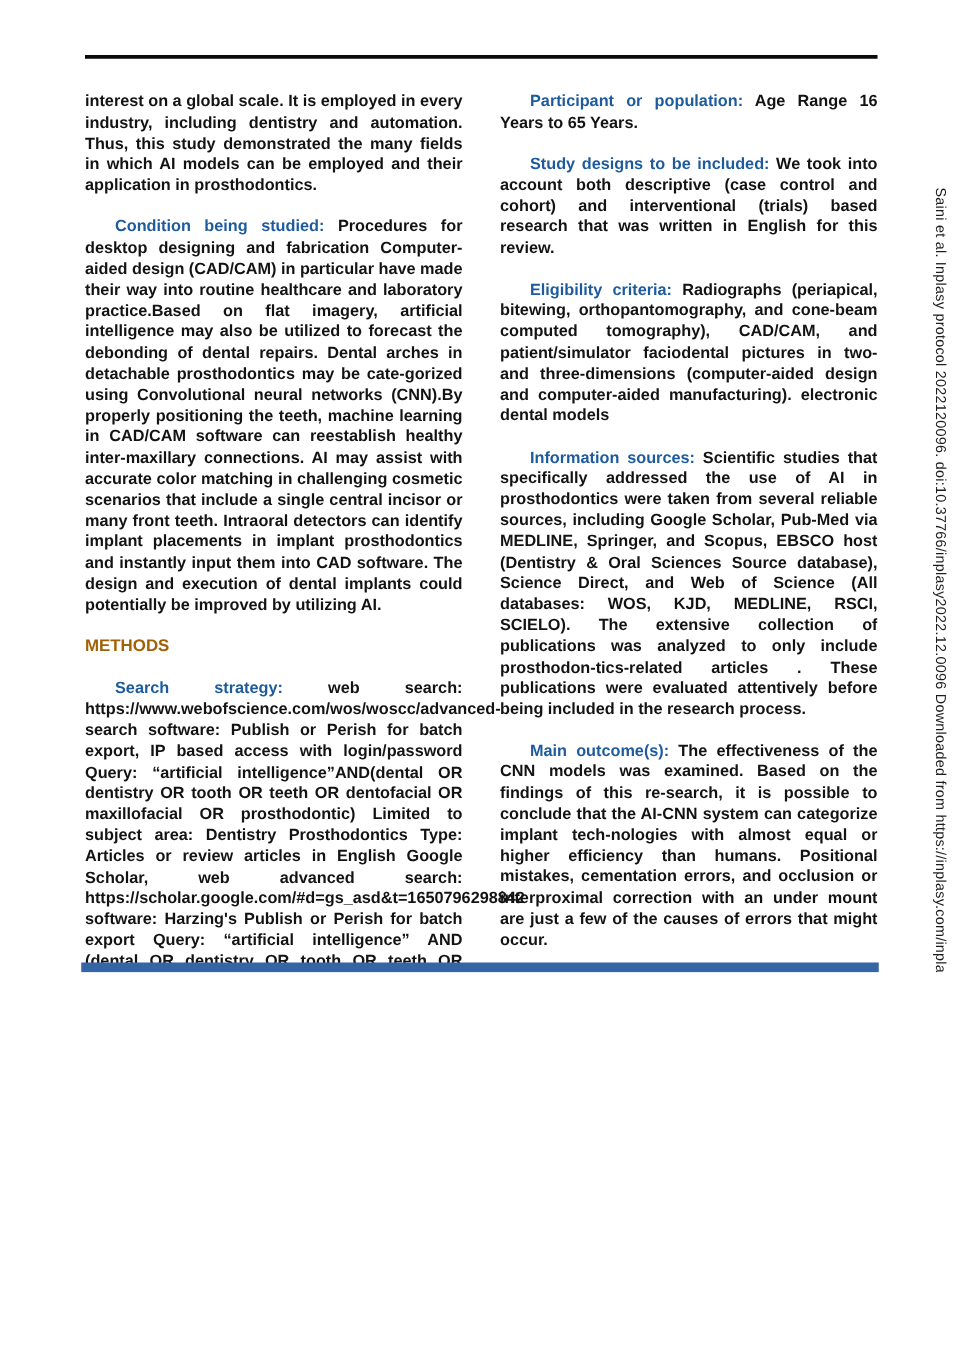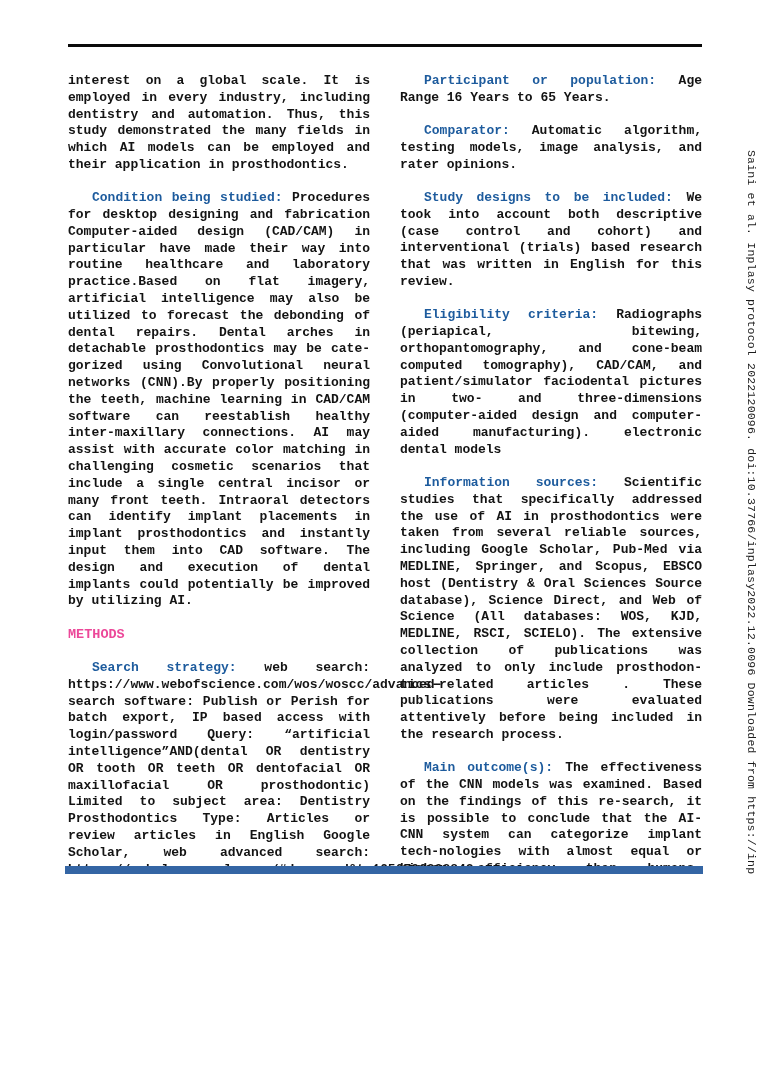--- a/index.html
+++ b/index.html
@@ -1,31 +1,31 @@
 <!DOCTYPE html>
 <html><head>
 <meta charset="utf-8">
 <style>
   html,body { margin:0; padding:0; background:#ffffff; }
   .page {
-    position:relative; width:768px; height:874px; background:#ffffff;
-    font-family:Liberation Mono, monospace; overflow:hidden;border-radius:15px;
+    position:relative; width:768px; height:778px; background:#ffffff;
+    font-family:Liberation Sans, sans-serif; overflow:hidden;border-radius:15px;
   }
   .rule { position:absolute; left:68px; width:634px; height:3px; background:#0a0a0a; }
   .top-rule { top:44px; }
   .footer-rule { top:997px; }
   .columns {
     position:absolute; top:73px; left:68px; width:634px; height:922px;
     display:flex; gap:30px; overflow:hidden;
   }
   .col { width:302px; font-size:13px; font-weight:700; color:#131313;
          line-height:16.8px; text-align:justify; }
   .col p { margin:0 0 16.5px 0; }
   .sec-label { color:#1d5b9d;padding-left:24px; }
-  .methods-heading { color:#ec4899; font-weight:700; margin:0 0 16.5px 0; font-size:13.5px; }
+  .methods-heading { color:#a16207; font-weight:700; margin:0 0 16.5px 0; font-size:13.5px; }
   .rotated-citation {
     position:absolute; top:150px; right:10px;
     writing-mode:vertical-rl; white-space:nowrap;
     font-size:11.5px; font-weight:400; color:#1c1c1c; letter-spacing:0.2px;
   }
   .footer { position:absolute; top:1006px; left:72px; width:628px;
             display:flex; align-items:baseline; }
   .inplasy-logo { color:#164e8e; font-weight:700; font-size:15px; letter-spacing:0.3px; }
   .footer-citation { margin-left:42px; font-size:12.5px; font-weight:400; color:#1c1c1c; flex:1; }
   .page-number { color:#2a63ac; font-weight:700; font-size:15px; }
@@ -47,21 +47,20 @@
 
       <p class="methods-heading">METHODS</p>
 
       <p><span class="sec-label">Search strategy: </span><span>web search: https://www.webofscience.com/wos/woscc/advanced-search software: Publish or Perish for batch export, IP based access with login/password Query: “artificial intelligence”AND(dental OR dentistry OR tooth OR teeth OR dentofacial OR maxillofacial OR prosthodontic) Limited to subject area: Dentistry Prosthodontics Type: Articles or review articles in English Google Scholar, web advanced search: https://scholar.google.com/#d=gs_asd&amp;t=1650796298842 software: Harzing's Publish or Perish for batch export Query: “artificial intelligence” AND (dental OR dentistry OR tooth OR teeth OR dentofacial OR maxillofacial OR orofacial OR orthodontics OR endodontics OR periodontics OR prosthodontics).</span></p>
     </div>
 
     <div class="col">
       <p><span class="sec-label">Participant or population: </span><span>Age Range 16 Years to 65 Years.</span></p>
 
 
-      <p><span class="sec-label">Comparator: </span><span>Automatic algorithm, testing models, image analysis, and rater opinions.</span></p>
 
       <p><span class="sec-label">Study designs to be included: </span><span>We took into account both descriptive (case control and cohort) and interventional (trials) based research that was written in English for this review.</span></p>
 
       <p><span class="sec-label">Eligibility criteria: </span><span>Radiographs (periapical, bitewing, orthopantomography, and cone-beam computed tomography), CAD/CAM, and patient/simulator faciodental pictures in two- and three-dimensions (computer-aided design and computer-aided manufacturing). electronic dental models</span></p>
 
       <p><span class="sec-label">Information sources: </span><span>Scientific studies that specifically addressed the use of AI in prosthodontics were taken from several reliable sources, including Google Scholar, Pub-Med via MEDLINE, Springer, and Scopus, EBSCO host (Dentistry &amp; Oral Sciences Source database), Science Direct, and Web of Science (All databases: WOS, KJD, MEDLINE, RSCI, SCIELO). The extensive collection of publications was analyzed to only include prosthodon-tics-related articles . These publications were evaluated attentively before being included in the research process.</span></p>
 
       <p><span class="sec-label">Main outcome(s): </span><span>The effectiveness of the CNN models was examined. Based on the findings of this re-search, it is possible to conclude that the AI-CNN system can categorize implant tech-nologies with almost equal or higher efficiency than humans. Positional mistakes, cementation errors, and occlusion or interproximal correction with an under mount are just a few of the causes of errors that might occur.</span></p>
     </div>
 

